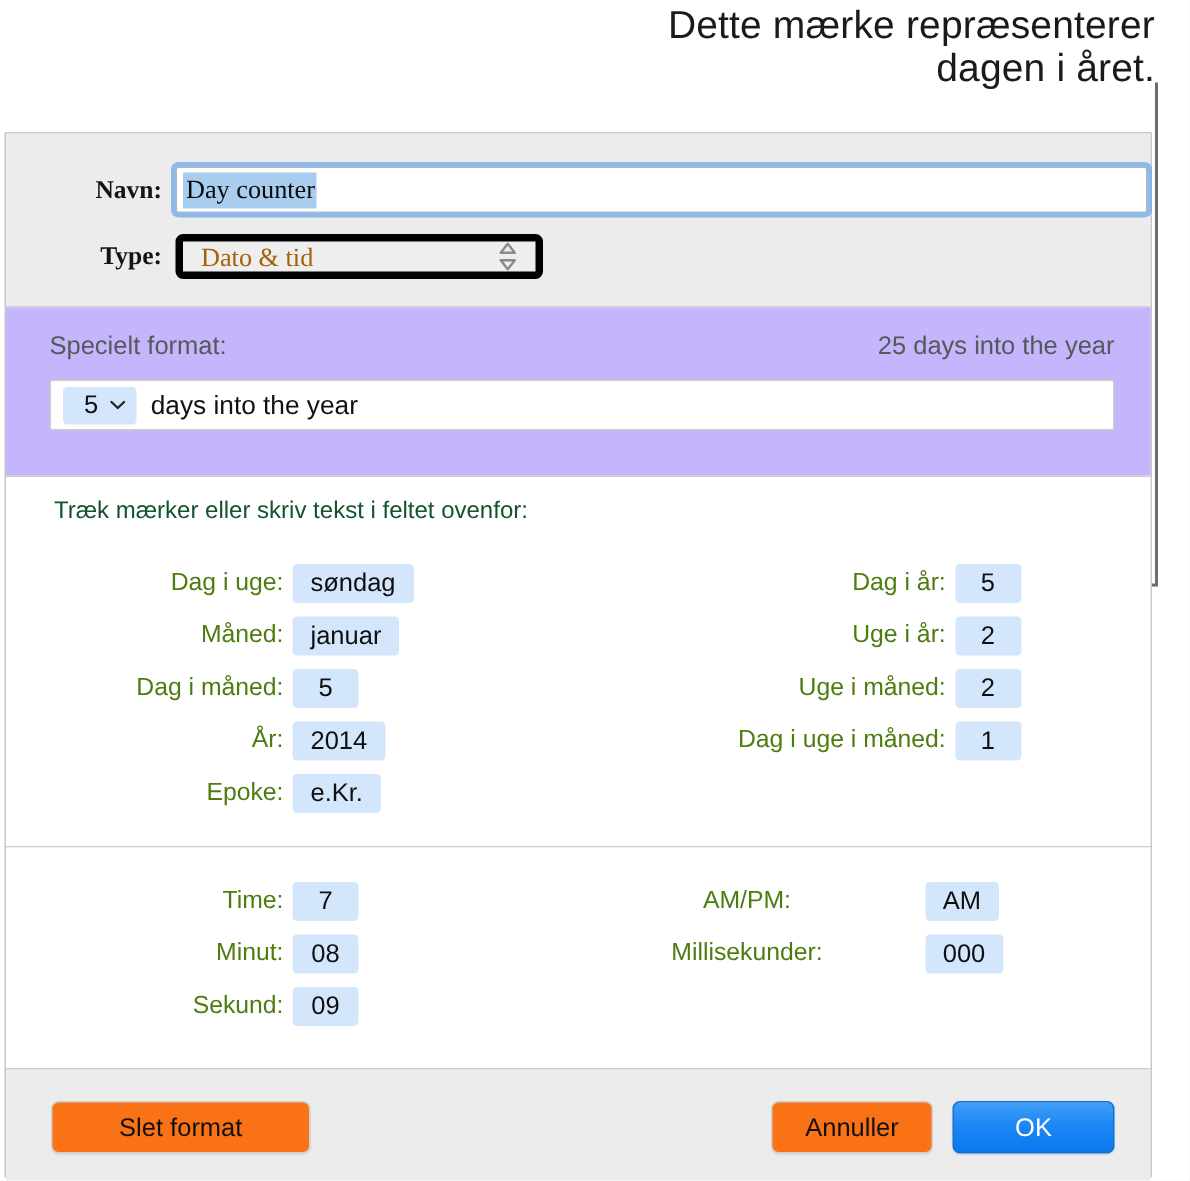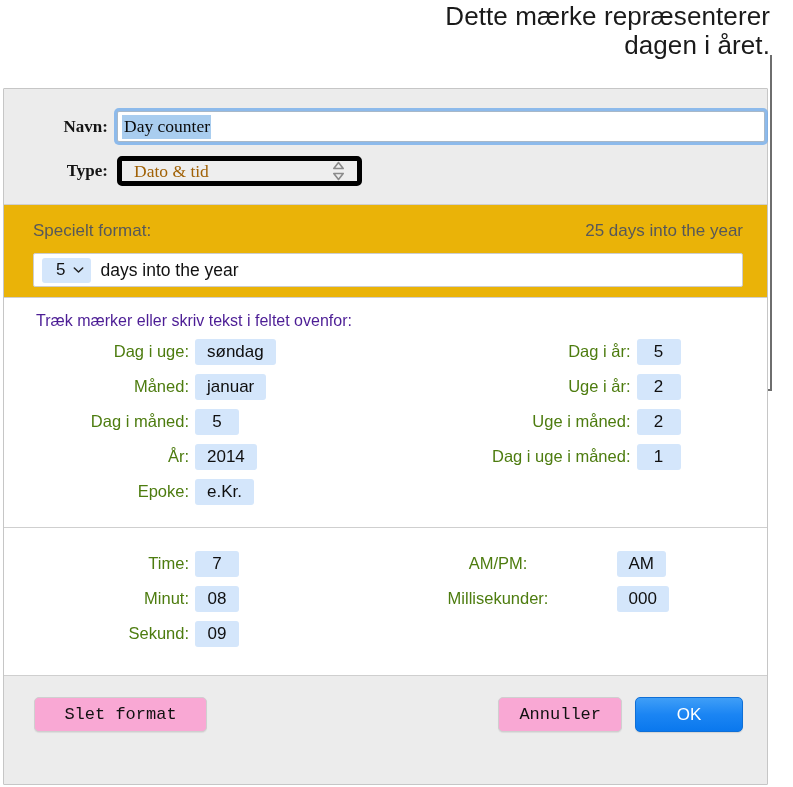--- a/index.html
+++ b/index.html
@@ -126,22 +126,22 @@
     right: 11px;
     top: 50%;
     transform: translateY(-50%);
     display: flex;
     flex-direction: column;
     line-height: 0;
   }
 
   
   .format-sect {
-    background: #eab308;
-    padding: 16px 0 10px 0;
+    background: #c4b5fd;
+    padding: 16px 0 30px 0;
   }
   .format-top {
     display: flex;
     justify-content: space-between;
     align-items: baseline;
     padding: 0 24px 0 29px;
     margin-bottom: 12px;
   }
   .format-top .lbl, .format-top .prev {
     font-size: 17px;
@@ -175,23 +175,23 @@
     color: #111;
   }
 
   
   .tokens-sect {
     background: #ffffff;
     padding: 14px 0 16px 0;
   }
   .hint {
     font-size: 16px;
-    color: #4c1d95;
+    color: #14532d;
     padding-left: 32px;
-    margin-bottom: 6px;
+    margin-bottom: 23px;
   }
   .cols {
     display: flex;
   }
   .col { width: 50%; }
 
   .trow {
     display: flex;
     align-items: center;
     height: 31px;
@@ -246,26 +246,25 @@
     font-size: 17px;
     border-radius: 5px;
     height: 35px;
     display: inline-flex;
     align-items: center;
     justify-content: center;
     box-sizing: border-box;
     cursor: default;
   }
   .btn-white {
-    background: #f9a8d4;
+    background: #f97316;
     border: 1px solid #cfcfcf;
     color: #111;
     box-shadow: 0 1px 1px rgba(0,0,0,0.07);
     padding: 0 20px;
-    font-family: Liberation Mono, monospace;
   }
   .btn-slet { min-width: 173px; }
   .btn-annuller { min-width: 108px; margin-right: 13px; }
   .btn-ok {
     min-width: 108px;
     background: linear-gradient(to bottom, #3f9ef7 0%, #1b85f3 50%, #0a78ee 100%);
     border: 1px solid #0f6fd6;
     color: #ffffff;
     box-shadow: 0 1px 1px rgba(0,0,0,0.10);
   }

